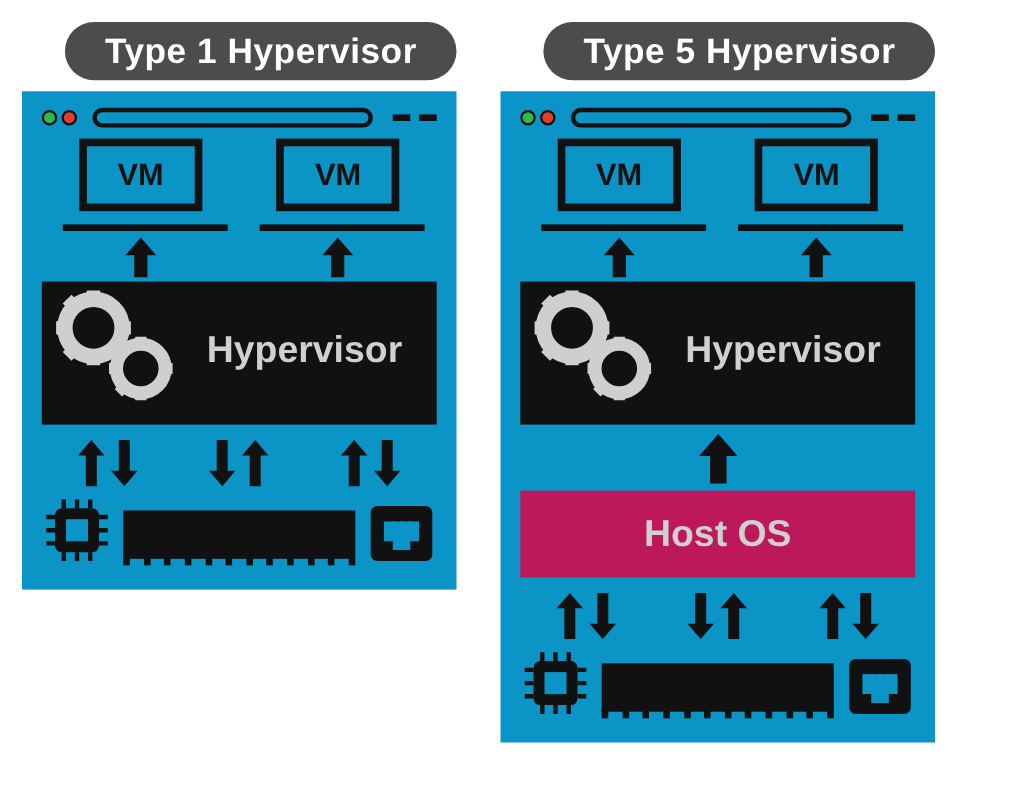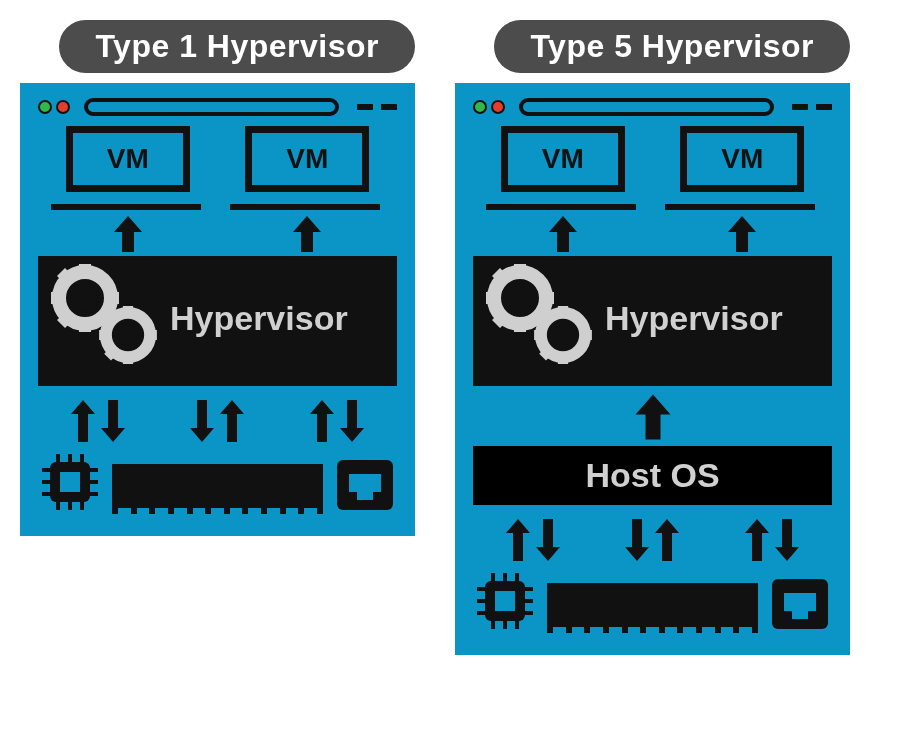--- a/index.html
+++ b/index.html
@@ -56,21 +56,21 @@
     background: transparent;
   }
   .titlebar .dash {
     width: 16px; height: 6px; background:#111; margin-left:4px;
   }
   .vm-row {
     display:flex; justify-content:space-around; margin-top:10px;
   }
   .vm {
     position:relative;
-    width: 124px;
+    width: 112px;
   }
   .vm .screen {
     width: 100%; height: 66px;
     border: 7px solid #111;
     display:flex; align-items:center; justify-content:center;
     font-weight:bold; font-size:28px; color:#111;
     background:#0b95c7;
     font-stretch: condensed;
   }
   .vm .base {
@@ -82,38 +82,38 @@
   .arrow-up {
     width:40px; height:40px;
   }
   svg.arrow-up path { fill:#111; }
   .hypervisor {
     background:#111;
     margin-top:2px;
     padding: 10px 12px 16px 12px;
     display:flex;
     align-items:center;
-    gap: 0;
+    gap: 18px;
     height: 130px;
   }
   .hypervisor .label {
     color:#d0d0d0;
     font-size:34px;
     font-weight:bold;
     font-stretch: condensed;
   }
   .gears { width:120px; height:110px; flex-shrink:0; }
   .host-os {
-    background:#000000;
+    background:#be185d;
     margin-top:4px;
     text-align:center;
     color:#d0d0d0;
     font-size:34px;
     font-weight:bold;
-    padding:10px 0;
+    padding:20px 0;
     font-stretch: condensed;
   }
   .single-arrow {
     display:flex; justify-content:center; margin-top:6px;
   }
   .hw-arrows {
     display:flex; justify-content:space-around; margin-top:10px;
   }
   .updown { width:60px; height:50px; }
   .hw-row {

